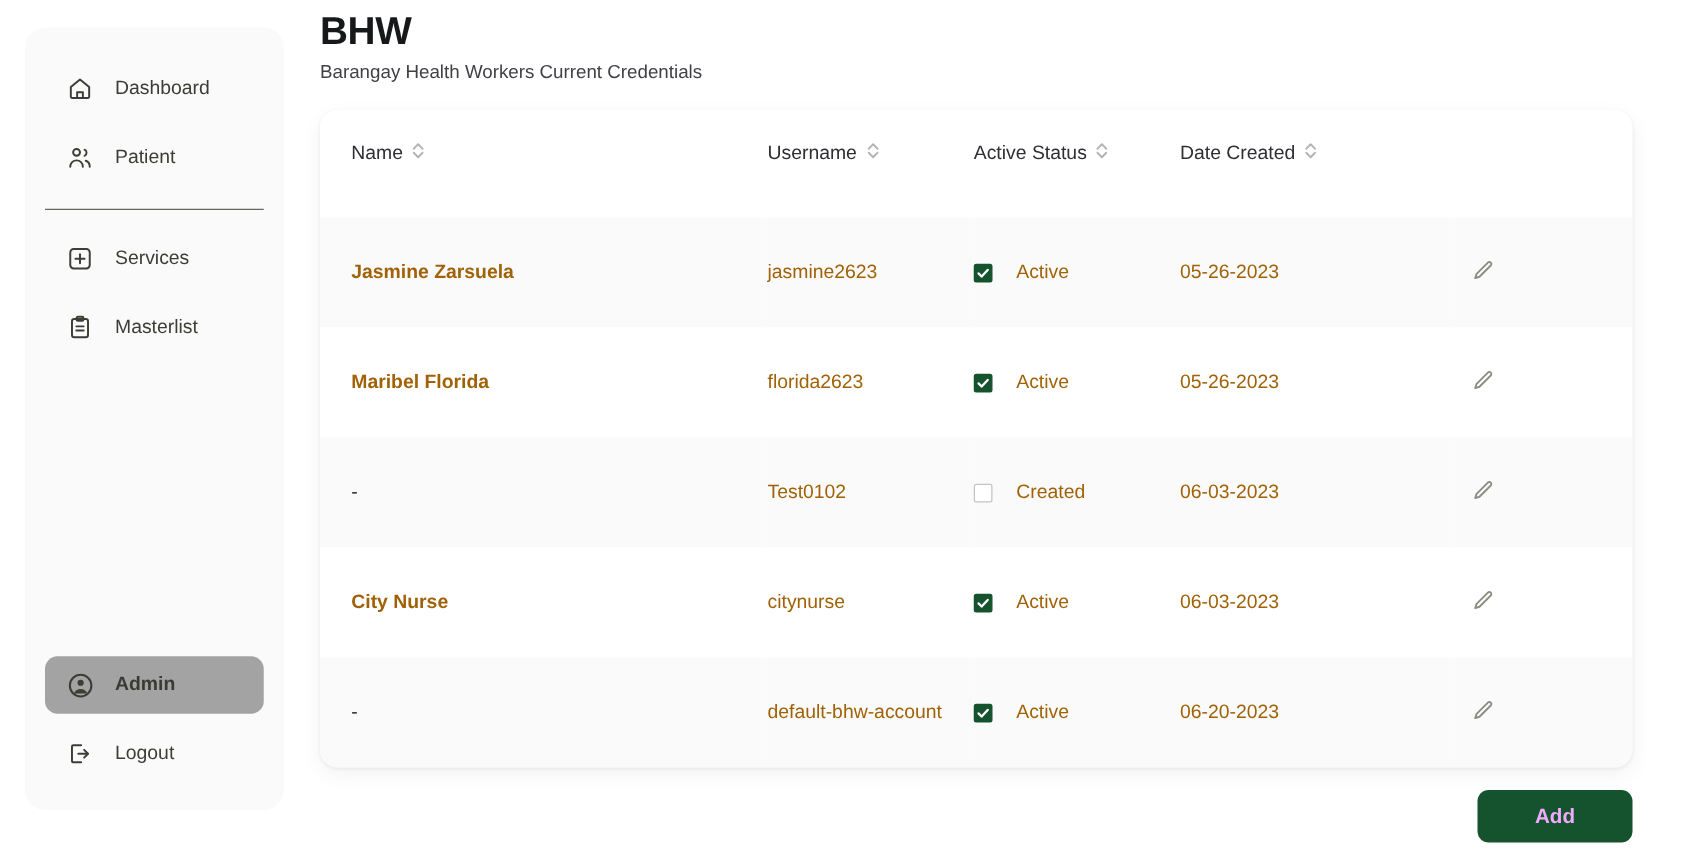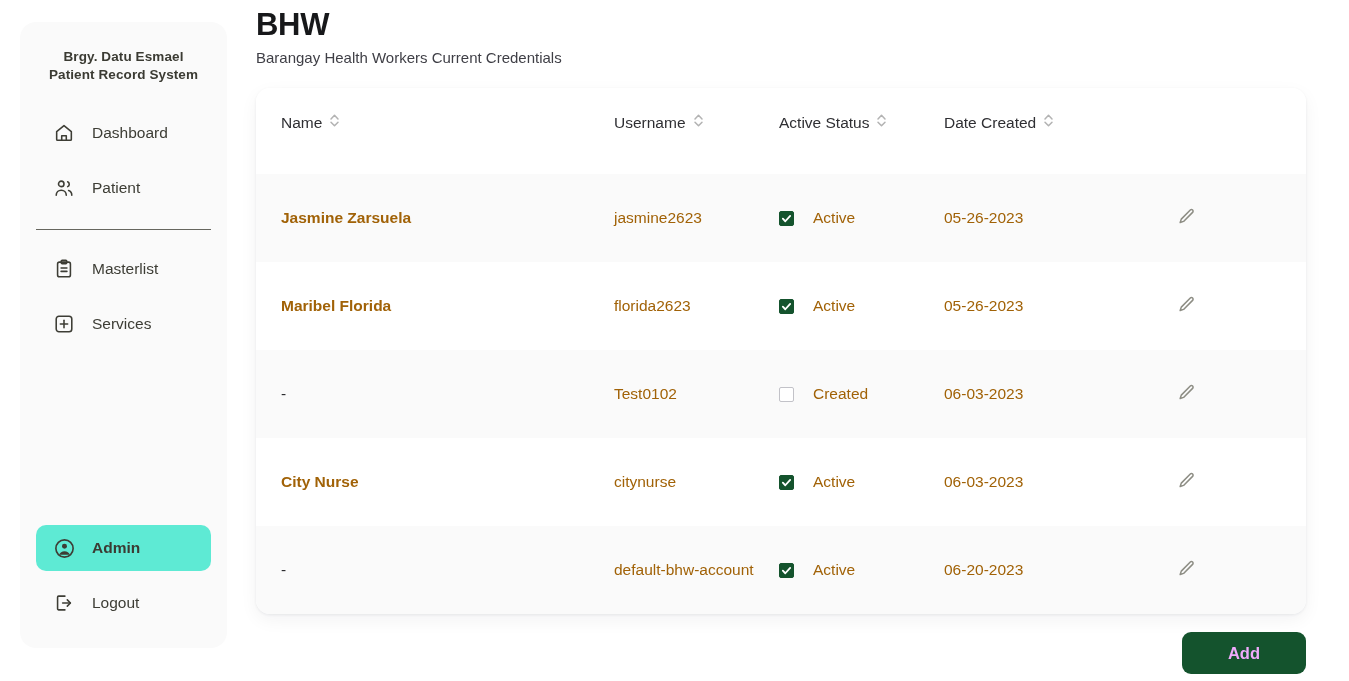--- a/index.html
+++ b/index.html
@@ -68,21 +68,21 @@
   }
   .nav-item .ico svg { display: block; }
 
   .nav-label {
     margin-left: 16px;
     font-size: 15.5px;
     color: #3d3d35;
     white-space: nowrap;
   }
 
-  .nav-item.active { background: #5eead4; }
+  .nav-item.active { background: #a3a3a3; }
   .nav-item.active .nav-label { font-weight: bold; color: #3b3b33; }
 
   .divider {
     height: 1px;
     background: #4b4b42;
     margin: 18px 16px 16px 16px;
     opacity: .85;
   }
 
   .nav-bottom {
@@ -222,24 +222,20 @@
     font-family: "Liberation Sans", sans-serif;
   }
 </style>
 </head>
 <body>
 
 <div class="app">
 
   <aside class="sidebar">
 
-    <div class="brand">
-      <div>Brgy. Datu Esmael</div>
-      <div>Patient Record System</div>
-    </div>
 
     <nav class="nav-top">
 
       <div class="nav-item">
         <span class="ico">
           <svg width="22" height="22" viewBox="0 0 24 24" fill="none" stroke="currentColor" stroke-width="1.7" stroke-linecap="round" stroke-linejoin="round">
             <path d="M4 10.5 12 4l8 6.5V19a1 1 0 0 1-1 1H5a1 1 0 0 1-1-1z"></path>
             <path d="M9.5 20v-5h5v5"></path>
           </svg>
         </span>
@@ -261,38 +257,38 @@
 
     </nav>
 
     <div class="divider"></div>
 
     <nav class="nav-mid">
 
       <div class="nav-item">
         <span class="ico">
           <svg width="22" height="22" viewBox="0 0 24 24" fill="none" stroke="currentColor" stroke-width="1.7" stroke-linecap="round" stroke-linejoin="round">
+            <rect x="3.5" y="3.5" width="17" height="17" rx="3"></rect>
+            <path d="M12 8v8"></path>
+            <path d="M8 12h8"></path>
+          </svg>
+        </span>
+        <span class="nav-label">Services</span>
+      </div>
+
+      <div class="nav-item">
+        <span class="ico">
+          <svg width="22" height="22" viewBox="0 0 24 24" fill="none" stroke="currentColor" stroke-width="1.7" stroke-linecap="round" stroke-linejoin="round">
             <rect x="5" y="4.5" width="14" height="16" rx="2"></rect>
             <rect x="9" y="2.6" width="6" height="3.6" rx="1"></rect>
             <path d="M8.8 11h6.4"></path>
             <path d="M8.8 14.6h6.4"></path>
           </svg>
         </span>
         <span class="nav-label">Masterlist</span>
-      </div>
-
-      <div class="nav-item">
-        <span class="ico">
-          <svg width="22" height="22" viewBox="0 0 24 24" fill="none" stroke="currentColor" stroke-width="1.7" stroke-linecap="round" stroke-linejoin="round">
-            <rect x="3.5" y="3.5" width="17" height="17" rx="3"></rect>
-            <path d="M12 8v8"></path>
-            <path d="M8 12h8"></path>
-          </svg>
-        </span>
-        <span class="nav-label">Services</span>
       </div>
 
     </nav>
 
     <nav class="nav-bottom">
 
       <div class="nav-item active">
         <span class="ico">
           <svg width="23" height="23" viewBox="0 0 24 24" fill="none" stroke="currentColor" stroke-width="1.7">
             <circle cx="12" cy="12" r="9"></circle>

